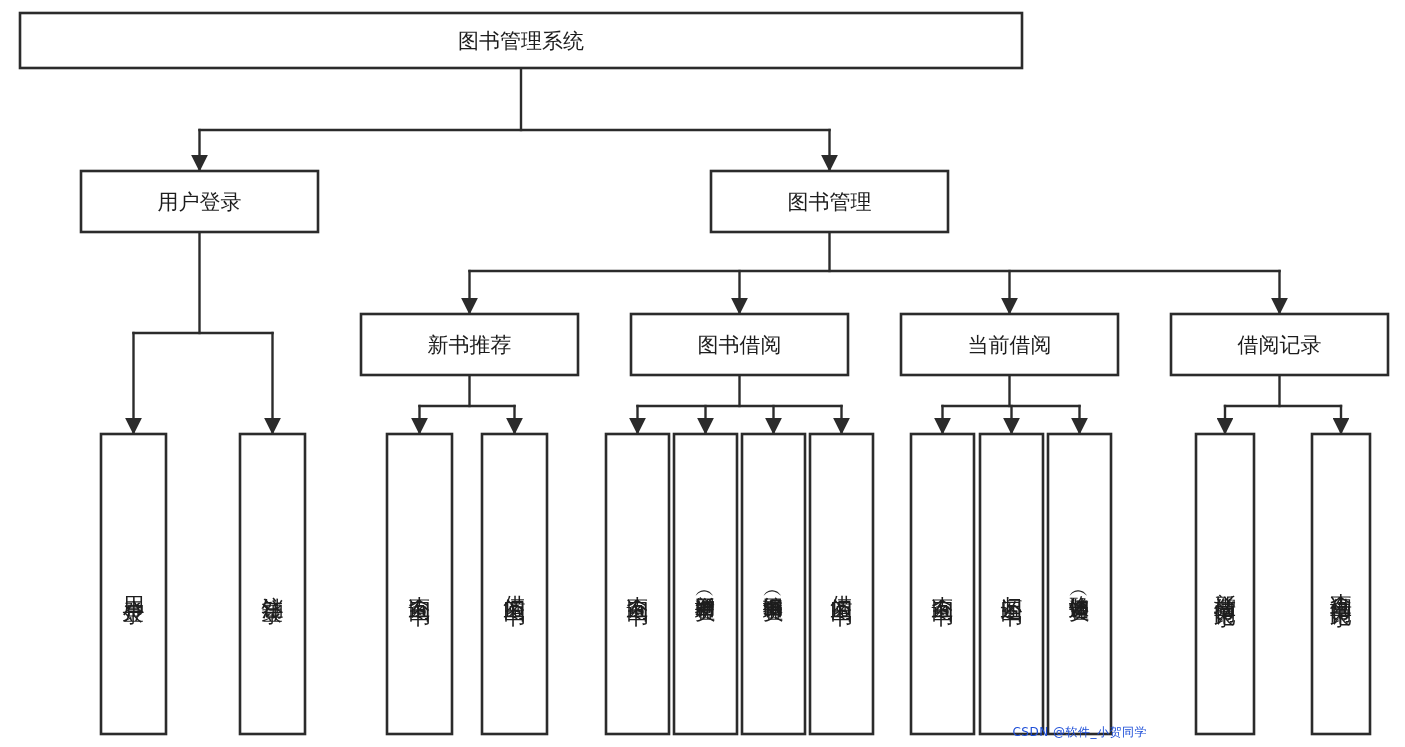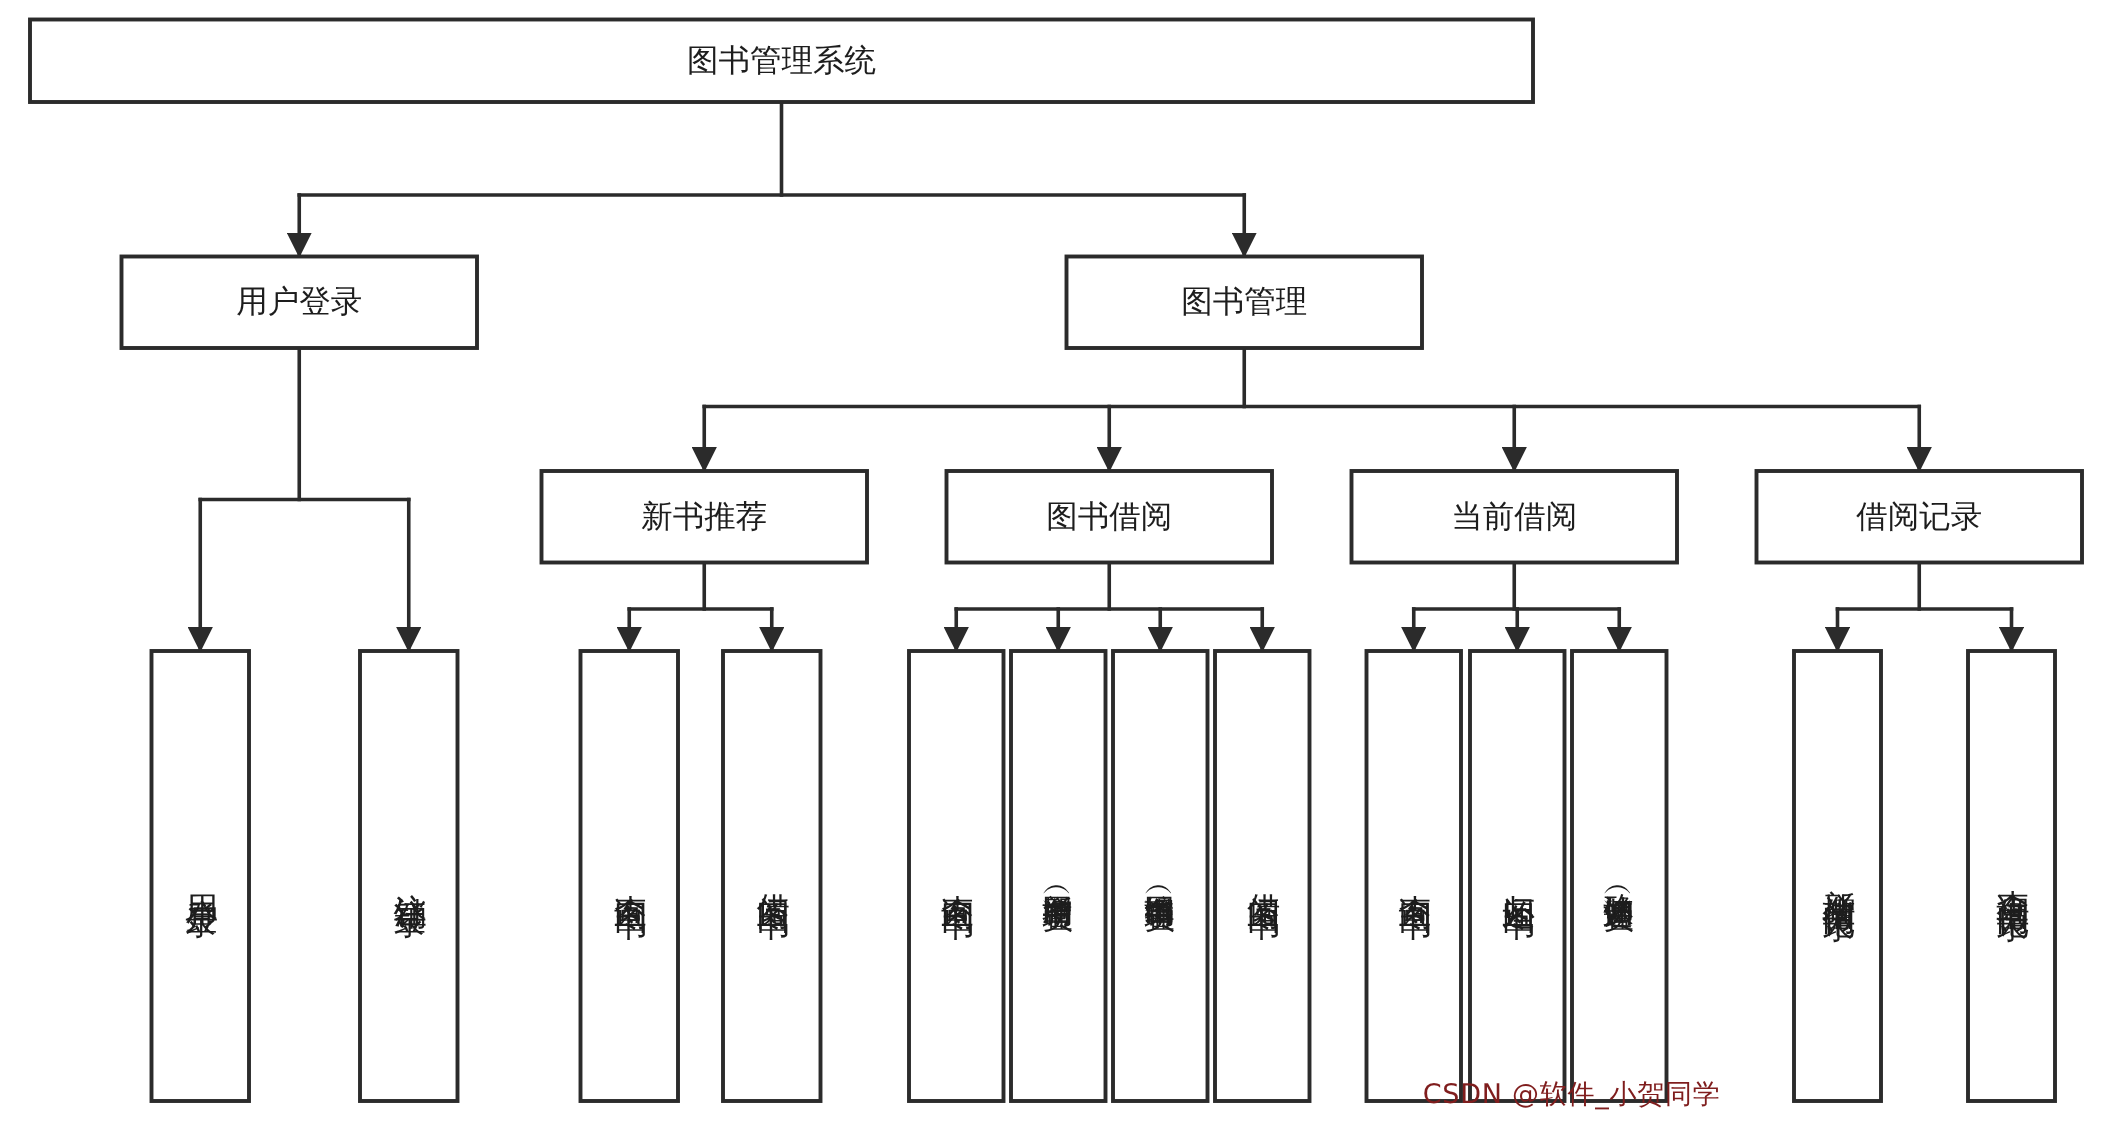--- a/index.html
+++ b/index.html
@@ -62,22 +62,22 @@
     align-items: center;
     justify-content: center;
     white-space: nowrap;
     pointer-events: none;
   }
   .watermark {
     position: absolute;
     right: 10px;
     bottom: 6px;
     font-family: "DejaVu Sans", "Liberation Sans", sans-serif;
-    font-size: 18px;
-    color: #7f1d1d;
+    font-size: 12px;
+    color: #1d4ed8;
     letter-spacing: 0.5px;
     white-space: nowrap;
     margin-left: 20px;
   }
 </style>
 </head>
 <body>
 
 <div id="diagram-root">
 

